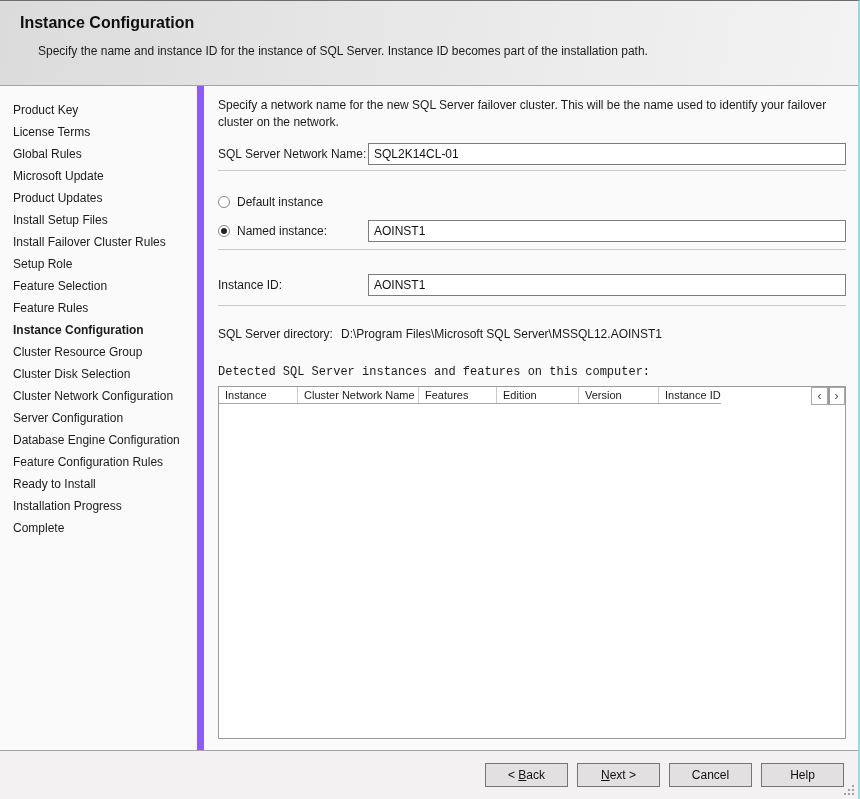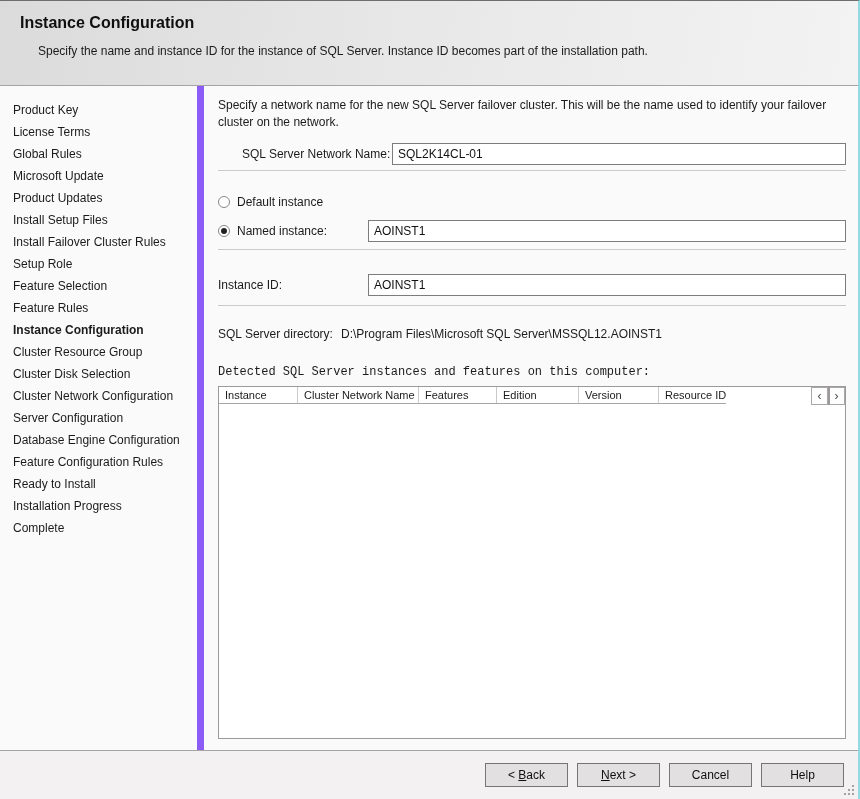--- a/index.html
+++ b/index.html
@@ -145,21 +145,21 @@
 
         <div class="side-item"><span>Installation Progress</span></div>
 
         <div class="side-item"><span>Complete</span></div>
       </div>
 
     <div class="main">
 
       <div class="instruction">Specify a network name for the new SQL Server failover cluster. This will be the name used to identify your failover cluster on the network.</div>
 
-      <div class="frow" style="margin-top:12px;margin-left:24px;">
+      <div class="frow" style="margin-top:12px;">
         <span class="flabel">SQL Server Network Name:</span>
         <input class="text" type="text" value="SQL2K14CL-01" style="">
       </div>
 
       <hr class="sep" style="margin-top:5px;">
 
       <div class="radio-row" style="margin-top:24px;">
         <span class="radio"></span>
         <span class="radio-label">Default instance</span>
       </div>
@@ -194,21 +194,21 @@
             <div class="th" style="width: 79px;"><span>Instance</span></div>
 
             <div class="th" style="width: 121px;"><span>Cluster Network Name</span></div>
 
             <div class="th" style="width: 78px;"><span>Features</span></div>
 
             <div class="th" style="width: 82px;"><span>Edition</span></div>
 
             <div class="th" style="width: 80px;"><span>Version</span></div>
 
-            <div class="th"><span>Resource ID</span></div>
+            <div class="th"><span>Instance ID</span></div>
           </div>
         <div class="tbody"></div>
         <div class="hscroll">
           <div class="sb-btn">‹</div>
           <div class="sb-track">
             <div class="sb-thumb">
               <span class="grip-bar"></span>
               <span class="grip-bar"></span>
               <span class="grip-bar"></span>
             </div>

